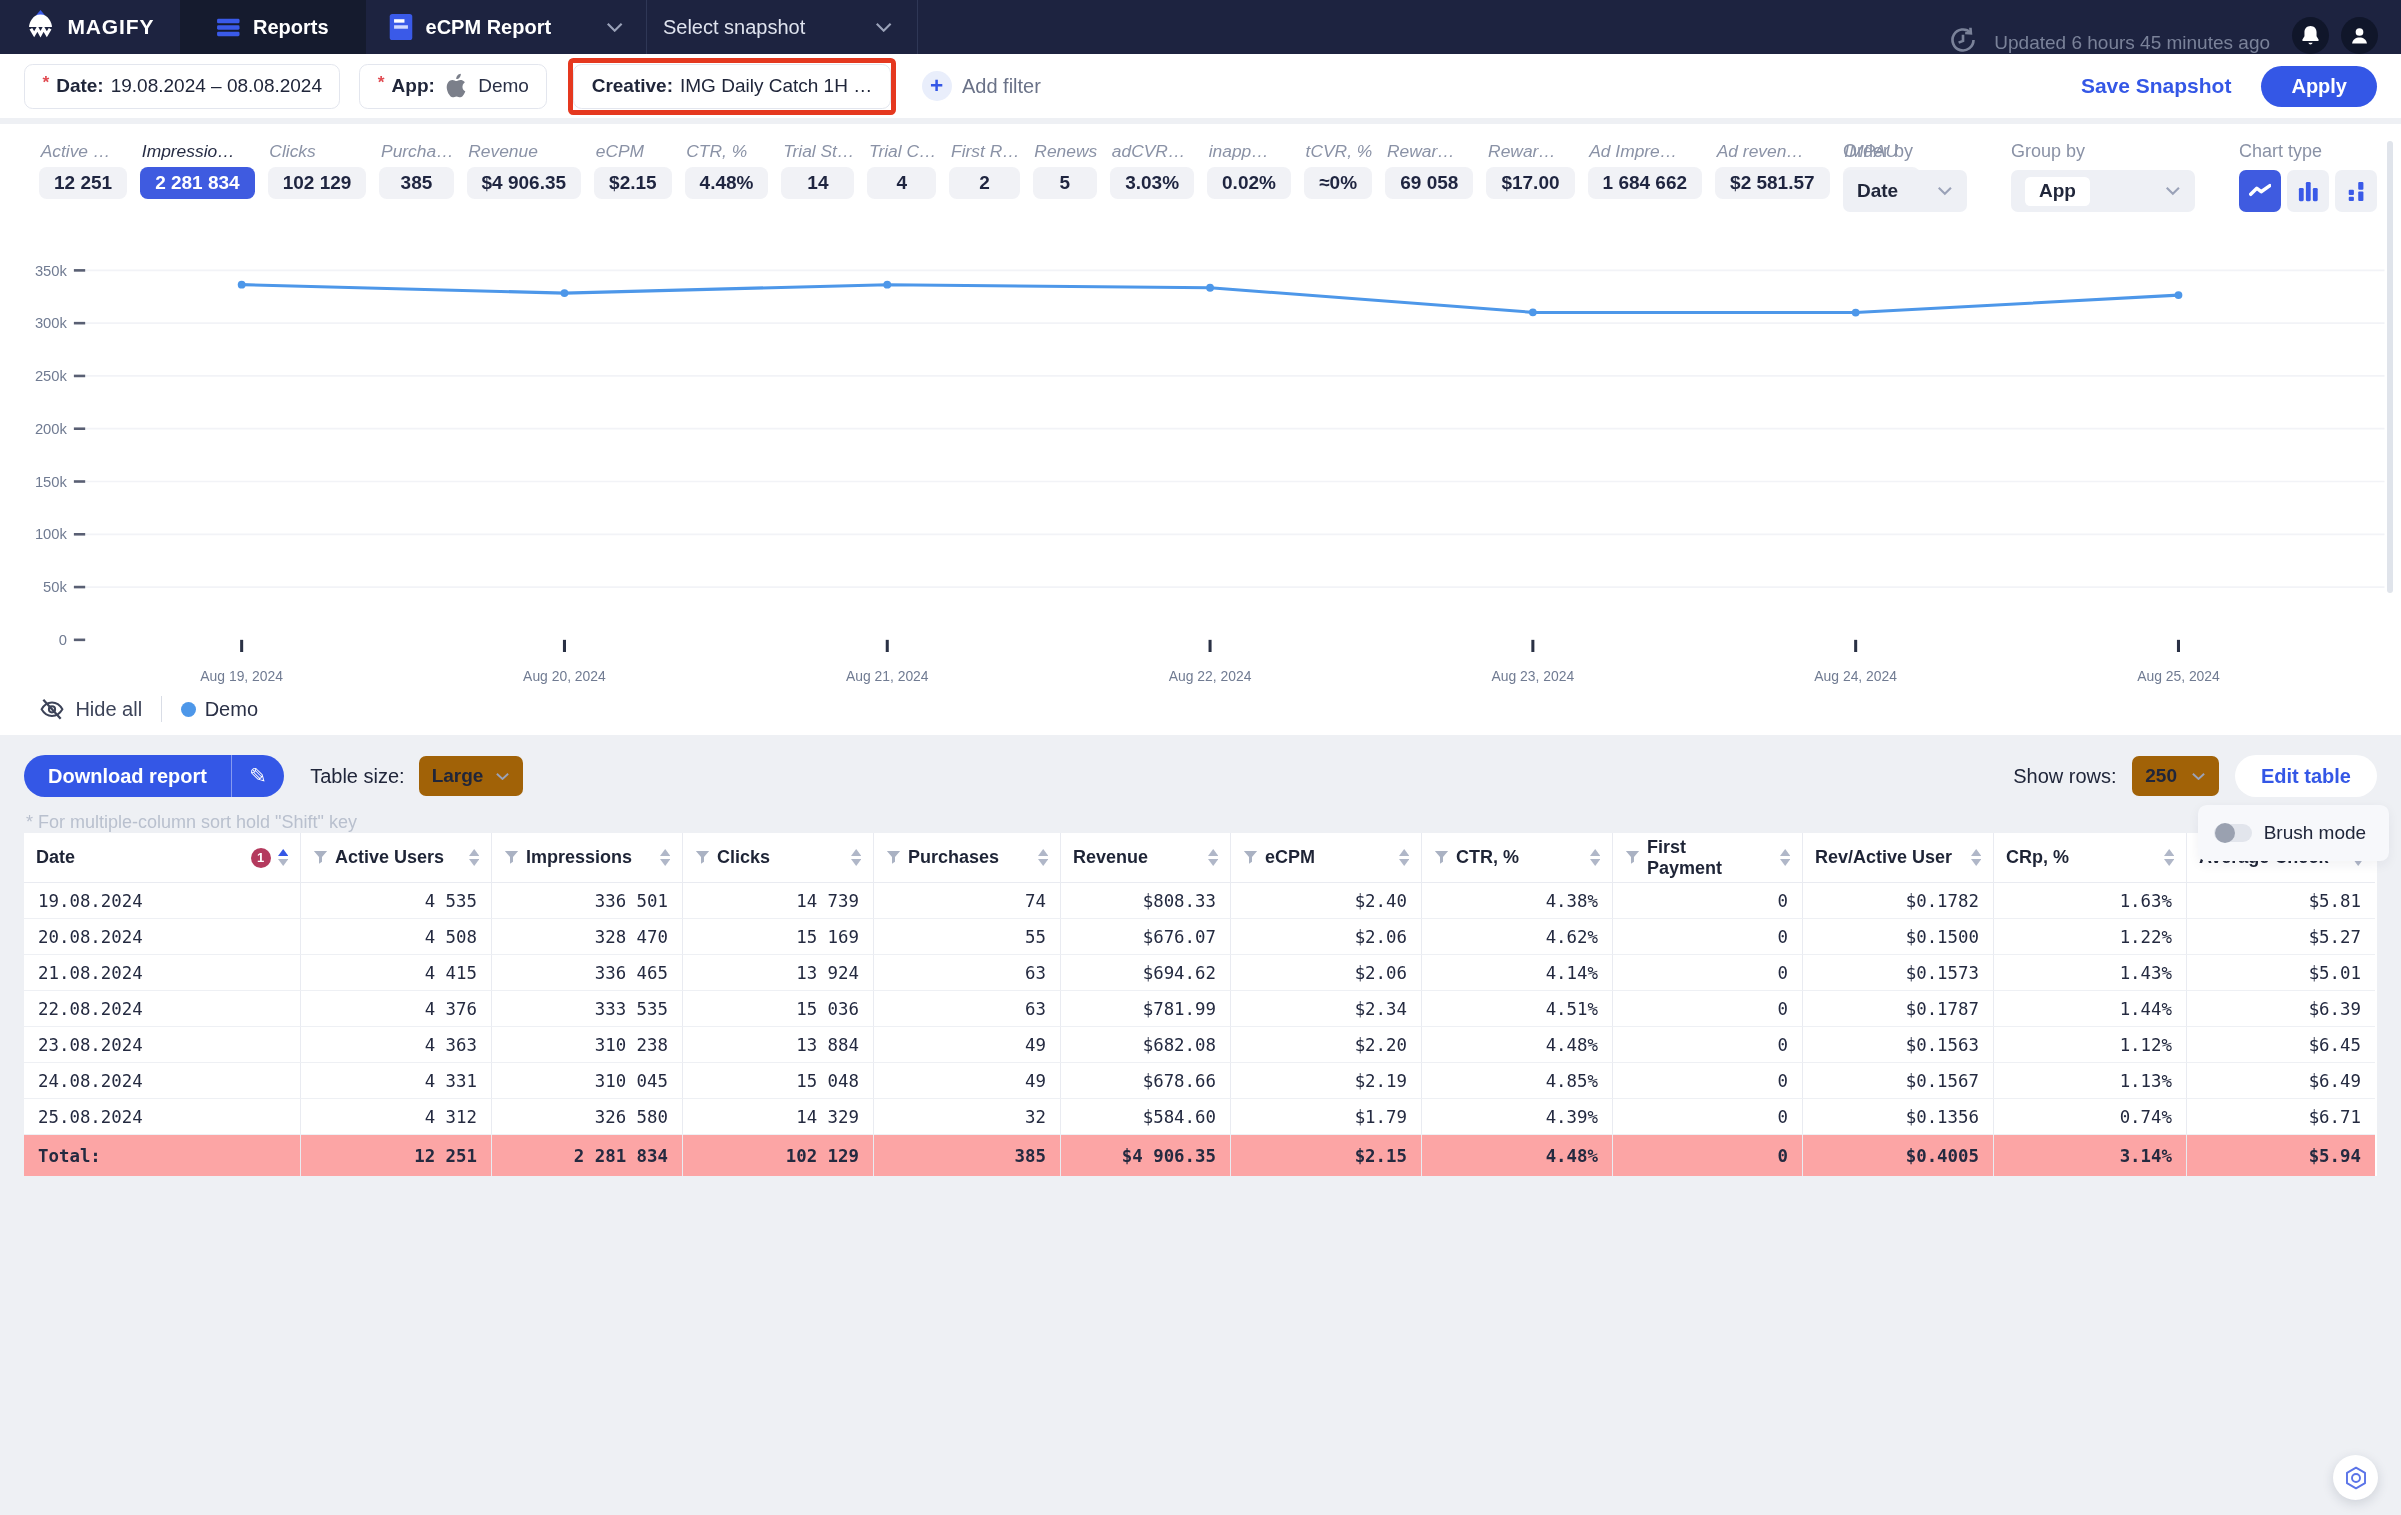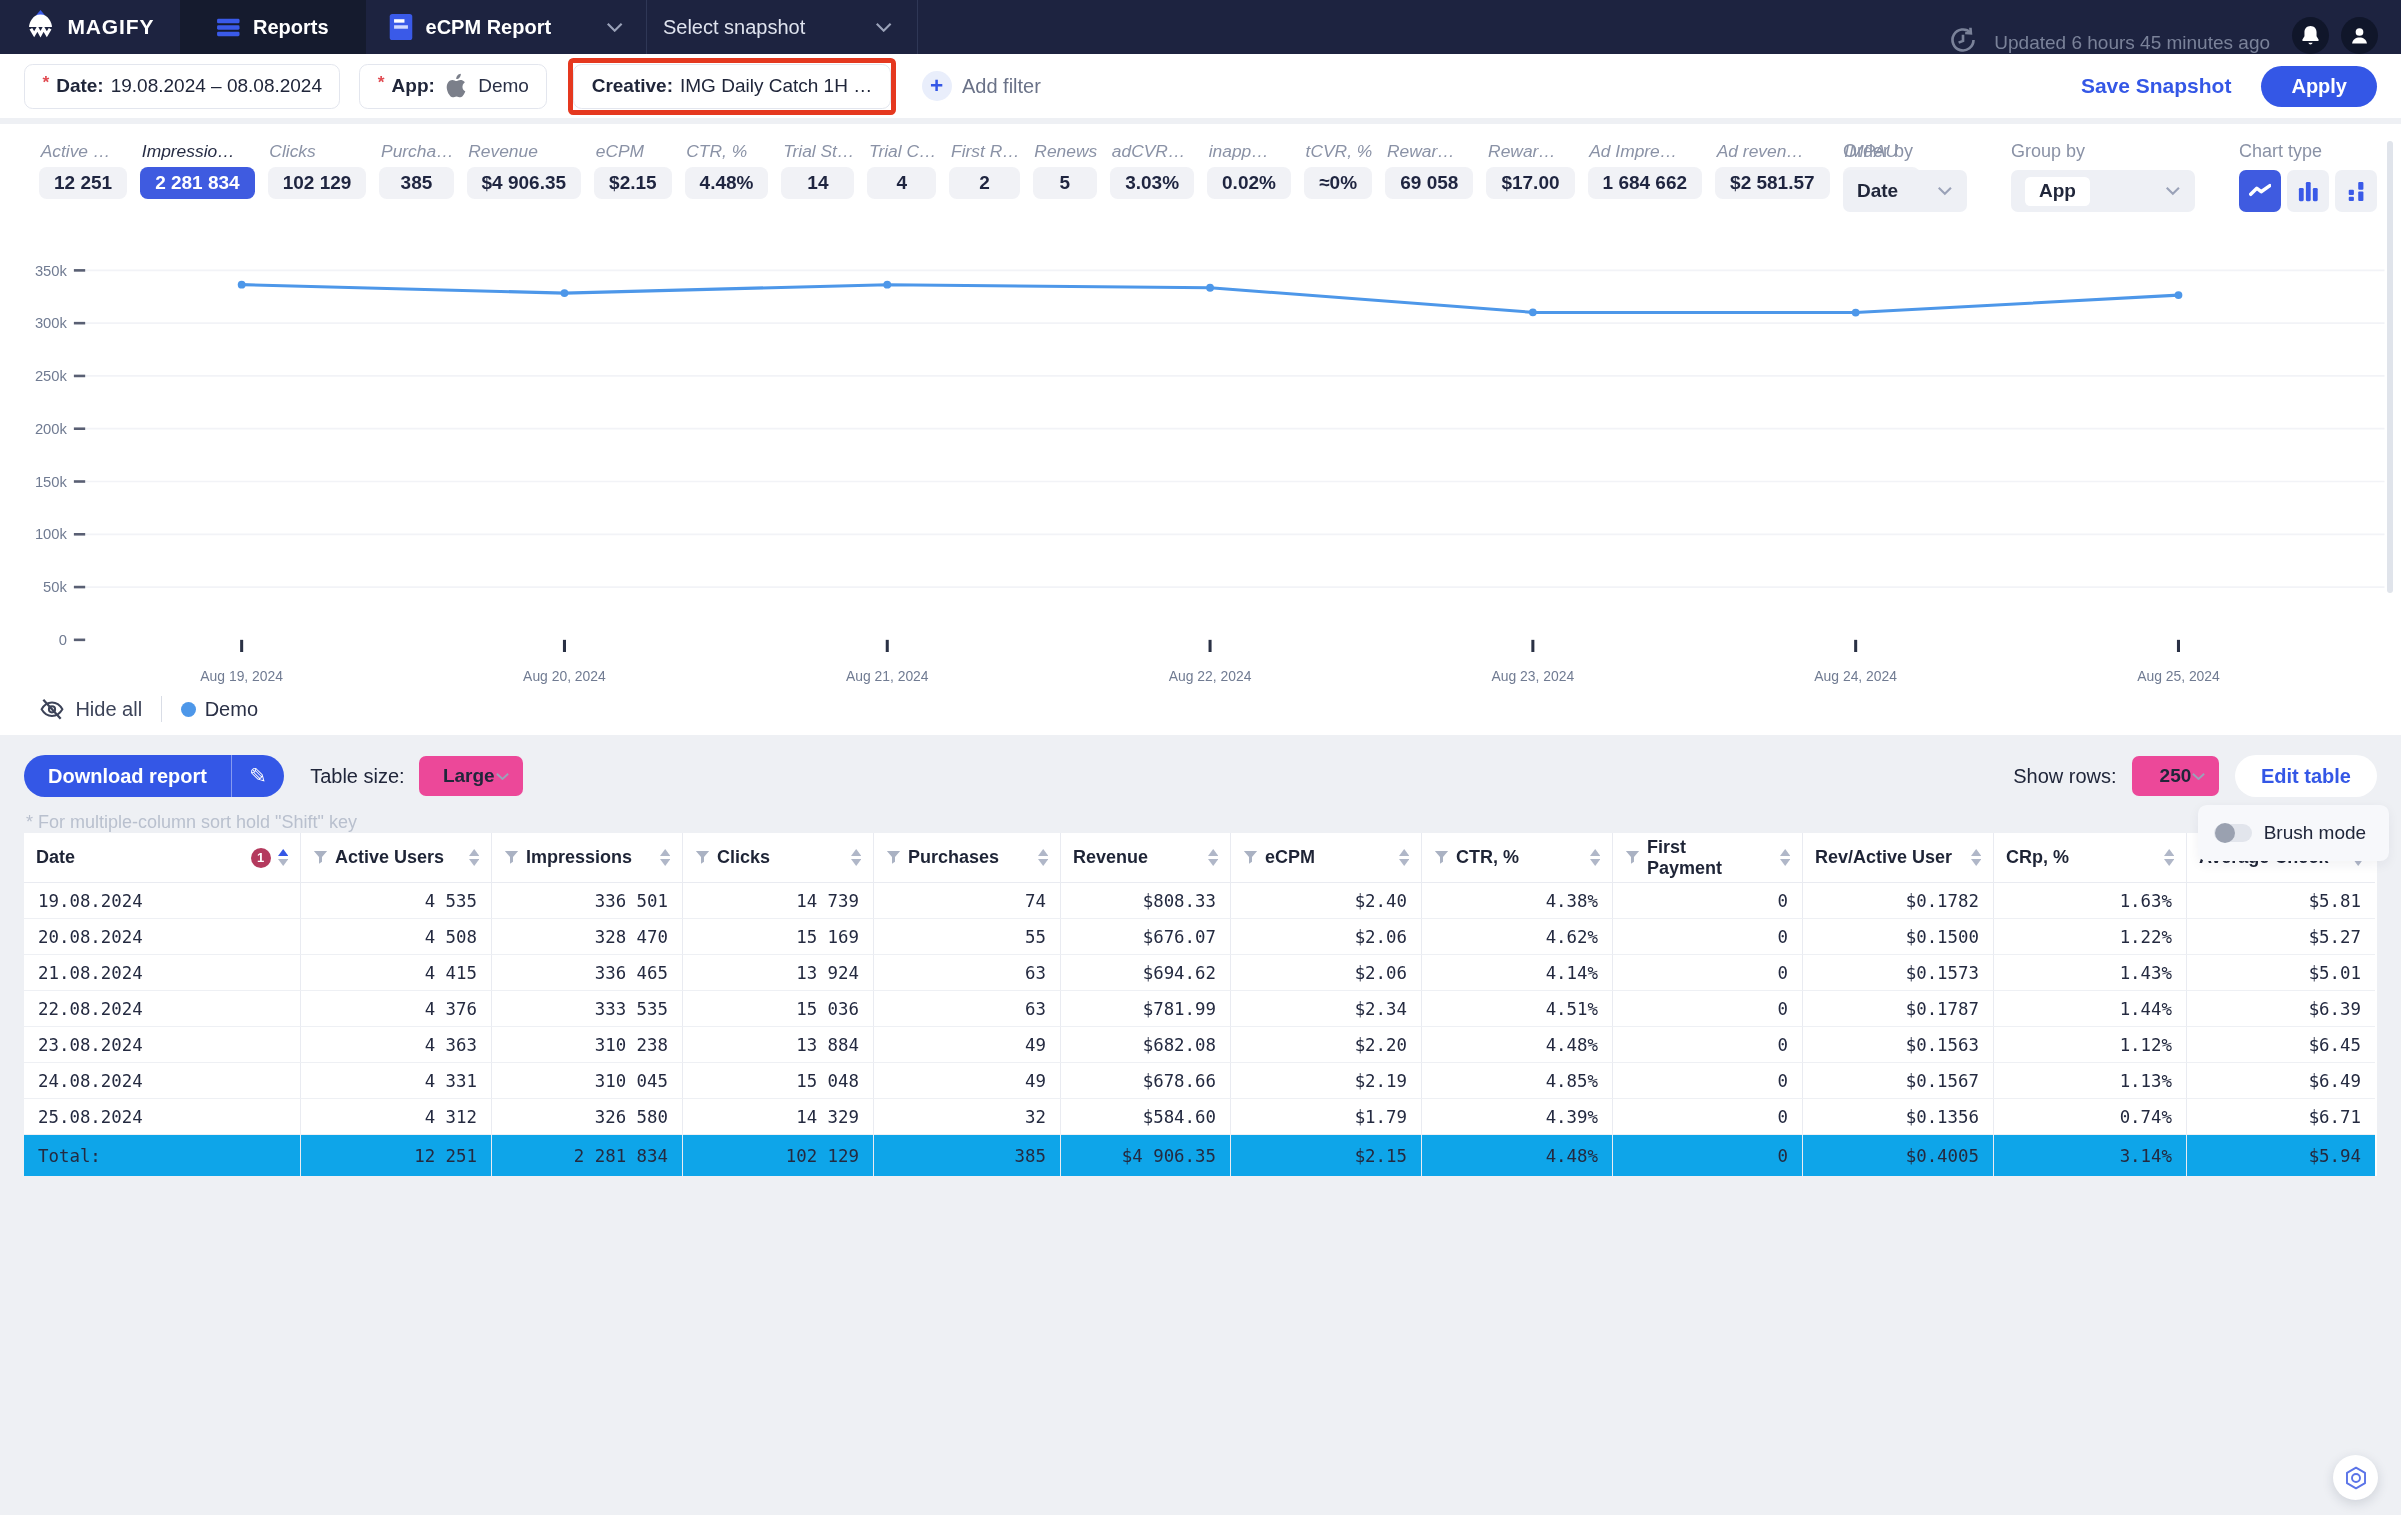--- a/index.html
+++ b/index.html
@@ -71,40 +71,40 @@
   .legend-dot{width:15px;height:15px;border-radius:50%;}
 
   
   .table-zone{position:absolute;left:0;top:735px;width:2401px;height:780px;background:var(--gray-bg);}
   .controls-row{position:absolute;left:24px;right:24px;top:20px;height:42px;display:flex;align-items:center;}
   .dl-btn{display:flex;align-items:stretch;background:var(--accent);border-radius:21px;height:42px;overflow:hidden;}
   .dl-main{color:#fff;font-weight:700;font-size:20px;display:flex;align-items:center;padding:12px 24px;}
   .dl-div{width:0.9px;background:rgba(255,255,255,.4);}
   .dl-pencil{color:#fff;display:flex;align-items:center;padding:0 17.4px;font-size:21px;}
   .tsize-label{font-size:20px;color:#20263a;margin:0 14px 0 26px;}
-  .dd-white{background:#ec4899;border-radius:7px;height:40px;display:flex;align-items:center;justify-content:flex-end;padding:0 13px;font-weight:700;font-size:19px;}
+  .dd-white{background:#a16207;border-radius:7px;height:40px;display:flex;align-items:center;justify-content:space-between;padding:0 13px;font-weight:700;font-size:19px;}
   .dd-white.large{width:104px;}
   .dd-white.rows{width:87px;}
   .ctr-right{margin-left:auto;display:flex;align-items:center;gap:15.7px;}
   .showrows-label{font-size:20px;color:#20263a;}
   .edit-btn{background:#fff;border:none;border-radius:21px;height:42px;padding:0 26px;color:var(--accent);font-weight:700;font-size:20px;}
   .sort-note{position:absolute;left:26px;top:77px;color:#b9c0ce;font-size:18px;}
   .brush-pop{position:absolute;right:12px;top:70px;width:191px;height:56px;background:#f7f8fb;border-radius:8.7px;box-shadow:0 3.5px 12px rgba(30,40,70,.06);display:flex;align-items:center;gap:12px;padding:0 15.7px;z-index:5;}
   .toggle{width:38px;height:18px;border-radius:9.6px;background:#e2e5ec;position:relative;flex:0 0 auto;}
   .toggle .knob{position:absolute;left:0.9px;top:-0.9px;width:20px;height:20px;border-radius:50%;background:#9aa1b0;}
   .brush-label{font-size:19px;color:#20263a;white-space:nowrap;}
 
   .data-table{position:absolute;left:24px;top:98px;width:2353px;background:#fff;}
   .tr{display:grid;grid-template-columns:276px 191px 191px 191px 187px 170px 191px 191px 190px 191px 193px 189px;}
   .th{height:50px;display:flex;align-items:center;gap:7px;padding:0 12px;font-weight:700;font-size:18px;color:#1e2436;border-left:0.9px solid var(--tbl-border);border-bottom:0.9px solid var(--tbl-border);}
   .th:first-child{border-left:none;}
   .th .spacer{flex:1;}
   .td{height:36px;display:flex;align-items:center;justify-content:flex-end;padding:0 14px;font-family:"DejaVu Sans Mono",monospace;font-size:17.4px;color:#242a40;border-left:0.9px solid var(--tbl-border);border-bottom:0.9px solid #eef0f4;}
   .td:first-child{justify-content:flex-start;border-left:none;}
-  .tr.total .td{background:#0ea5e9;font-weight:400;height:41px;border-bottom:none;}
+  .tr.total .td{background:#fca5a5;font-weight:700;height:41px;border-bottom:none;}
   .badge1{width:20px;height:20px;border-radius:50%;background:var(--crimson);color:#fff;font-size:13px;font-weight:700;display:flex;align-items:center;justify-content:center;font-family:"Liberation Sans",sans-serif;}
   .sort-arrows{display:flex;flex-direction:column;gap:2.6px;align-items:center;}
 
   .fab{position:absolute;right:22.6px;bottom:15.7px;width:45px;height:45px;border-radius:50%;background:#fff;box-shadow:0 3.5px 12px rgba(30,40,70,.15);display:flex;align-items:center;justify-content:center;border:none;}
 </style>
 </head>
 <body>
 
 <div class="app">
 

